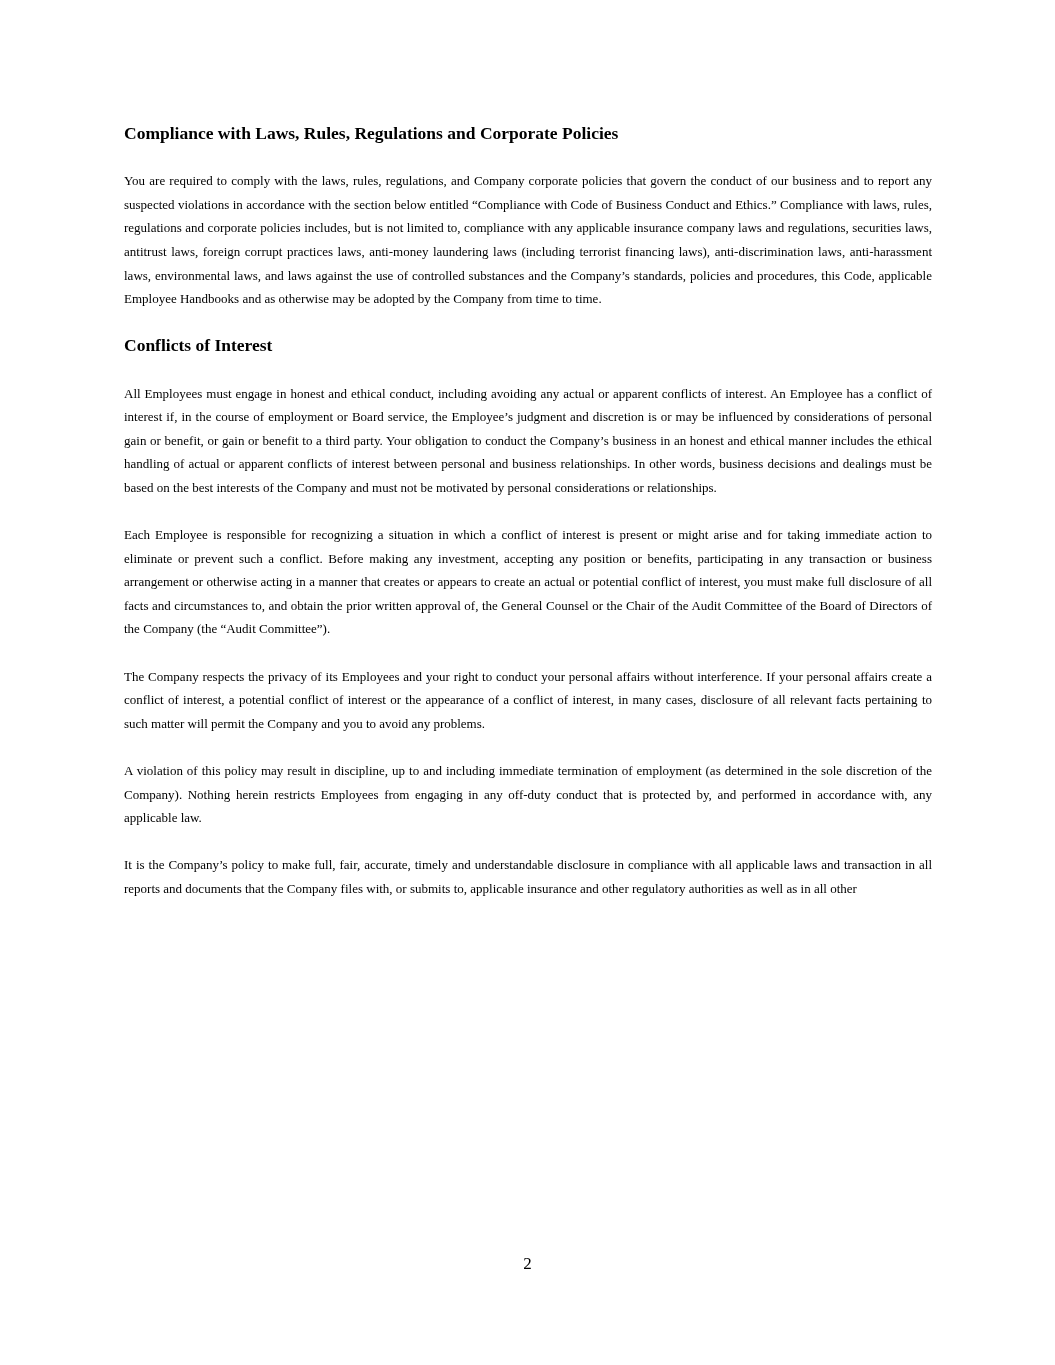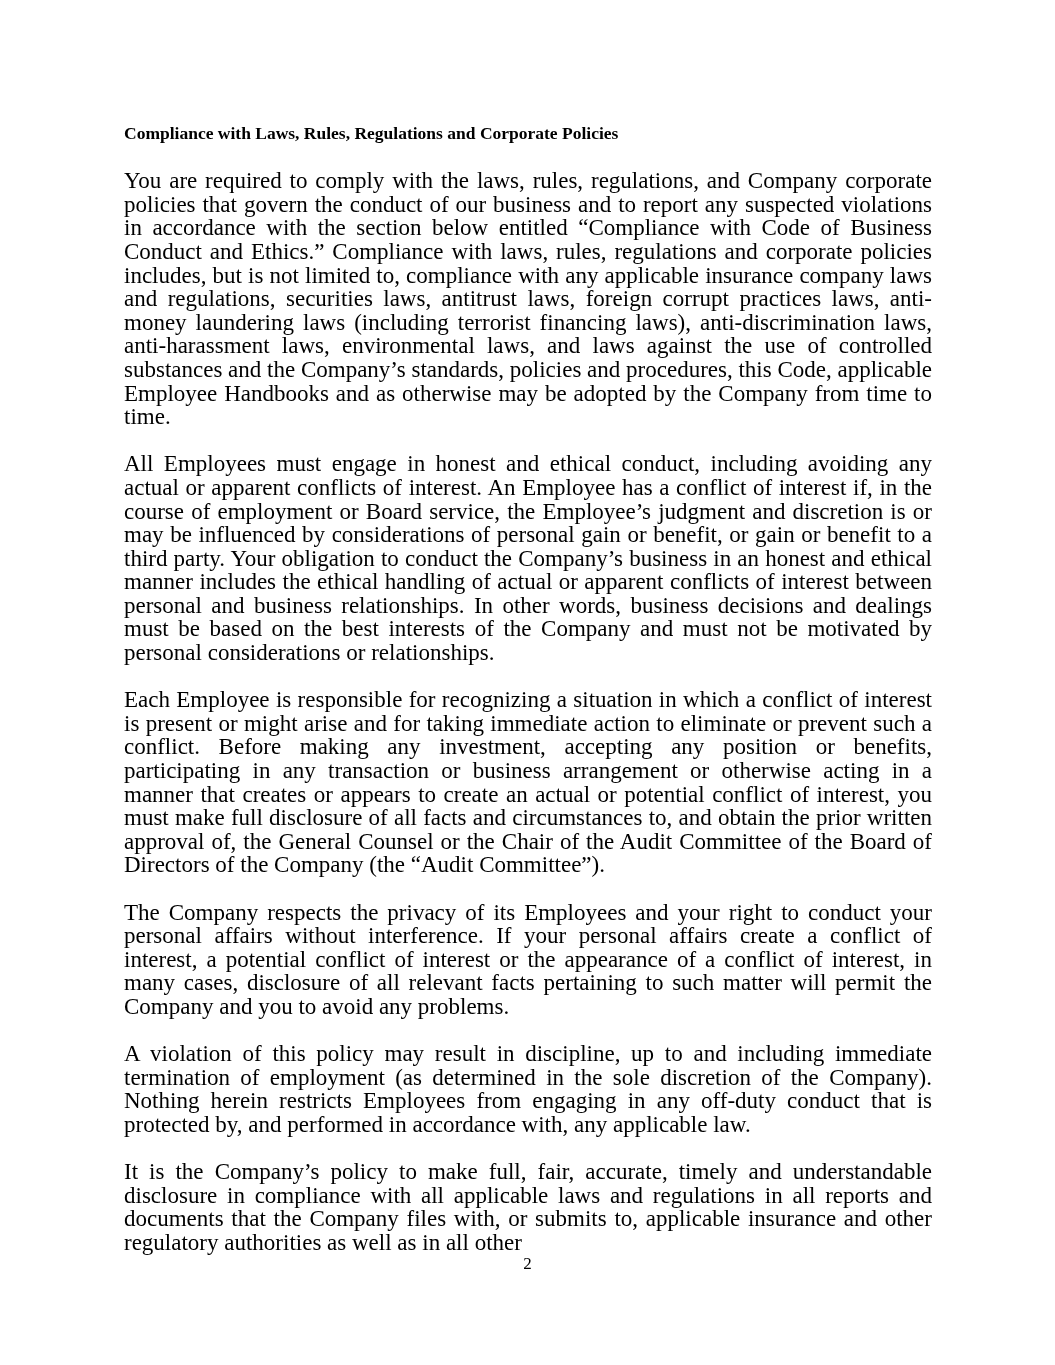--- a/index.html
+++ b/index.html
@@ -23,21 +23,21 @@
     padding: 122px 123px 0 124px;
   }
   .doc-heading {
     font-size: 17.5px;
     line-height: 23.6px;
     font-weight: bold;
     text-align: left;
     margin-bottom: 23.6px;
   }
   .doc-para {
-    font-size: 23px;
+    font-size: 13px;
     line-height: 23.6px;
     text-align: justify;
     margin-bottom: 23.6px;
   }
   .page-number {
     position: absolute;
     top: 1252px;
     left: 0;
     width: 1055px;
     text-align: center;
@@ -47,27 +47,28 @@
 </style>
 </head>
 <body>
 
 <div class="page">
 
   <h2 class="doc-heading">Compliance with Laws, Rules, Regulations and Corporate Policies</h2>
 
   <p class="doc-para">You are required to comply with the laws, rules, regulations, and Company corporate policies that govern the conduct of our business and to report any suspected violations in accordance with the section below entitled “Compliance with Code of Business Conduct and Ethics.” Compliance with laws, rules, regulations and corporate policies includes, but is not limited to, compliance with any applicable insurance company laws and regulations, securities laws, antitrust laws, foreign corrupt practices laws, anti-money laundering laws (including terrorist financing laws), anti-discrimination laws, anti-harassment laws, environmental laws, and laws against the use of controlled substances and the Company’s standards, policies and procedures, this Code, applicable Employee Handbooks and as otherwise may be adopted by the Company from time to time.</p>
 
+  <h2 class="doc-heading">Conflicts of Interest</h2>
 
   <p class="doc-para">All Employees must engage in honest and ethical conduct, including avoiding any actual or apparent conflicts of interest. An Employee has a conflict of interest if, in the course of employment or Board service, the Employee’s judgment and discretion is or may be influenced by considerations of personal gain or benefit, or gain or benefit to a third party.  Your obligation to conduct the Company’s business in an honest and ethical manner includes the ethical handling of actual or apparent conflicts of interest between personal and business relationships. In other words, business decisions and dealings must be based on the best interests of the Company and must not be motivated by personal considerations or relationships.</p>
 
   <p class="doc-para">Each Employee is responsible for recognizing a situation in which a conflict of interest is present or might arise and for taking immediate action to eliminate or prevent such a conflict. Before making any investment, accepting any position or benefits, participating in any transaction or business arrangement or otherwise acting in a manner that creates or appears to create an actual or potential conflict of interest, you must make full disclosure of all facts and circumstances to, and obtain the prior written approval of, the General Counsel or the Chair of the Audit Committee of the Board of Directors of the Company (the “Audit Committee”).</p>
 
   <p class="doc-para">The Company respects the privacy of its Employees and your right to conduct your personal affairs without interference.  If your personal affairs create a conflict of interest, a potential conflict of interest or the appearance of a conflict of interest, in many cases, disclosure of all relevant facts pertaining to such matter will permit the Company and you to avoid any problems.</p>
 
   <p class="doc-para">A violation of this policy may result in discipline, up to and including immediate termination of employment (as determined in the sole discretion of the Company). Nothing herein restricts Employees from engaging in any off-duty conduct that is protected by, and performed in accordance with, any applicable law.</p>
 
 
-  <p class="doc-para">It is the Company’s policy to make full, fair, accurate, timely and understandable disclosure in compliance with all applicable laws and regulations in all reports and documents that the Company files with, or submits to, applicable insurance and other regulatory authorities as well as in all other</p>
+  <p class="doc-para">It is the Company’s policy to make full, fair, accurate, timely and understandable disclosure in compliance with all applicable laws and transaction in all reports and documents that the Company files with, or submits to, applicable insurance and other regulatory authorities as well as in all other</p>
 
   <div class="page-number">2</div>
 
 </div>
 
 </body></html>

